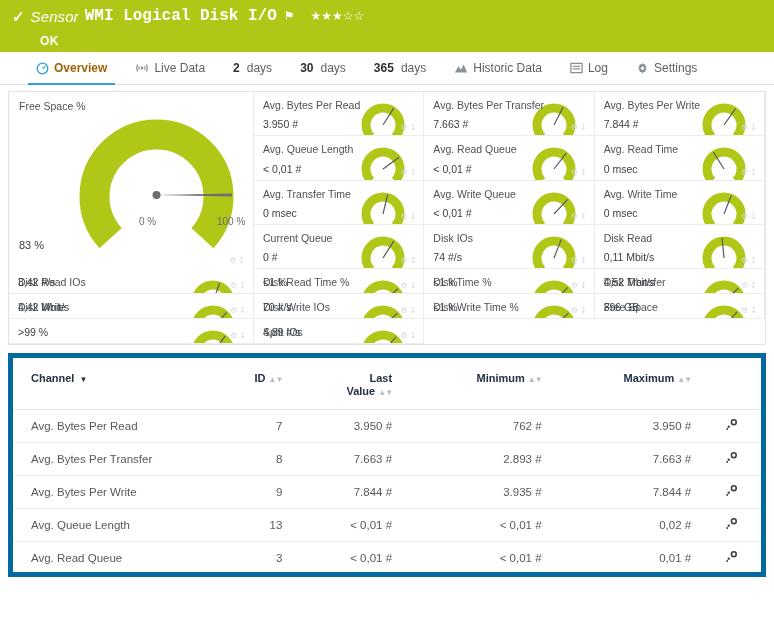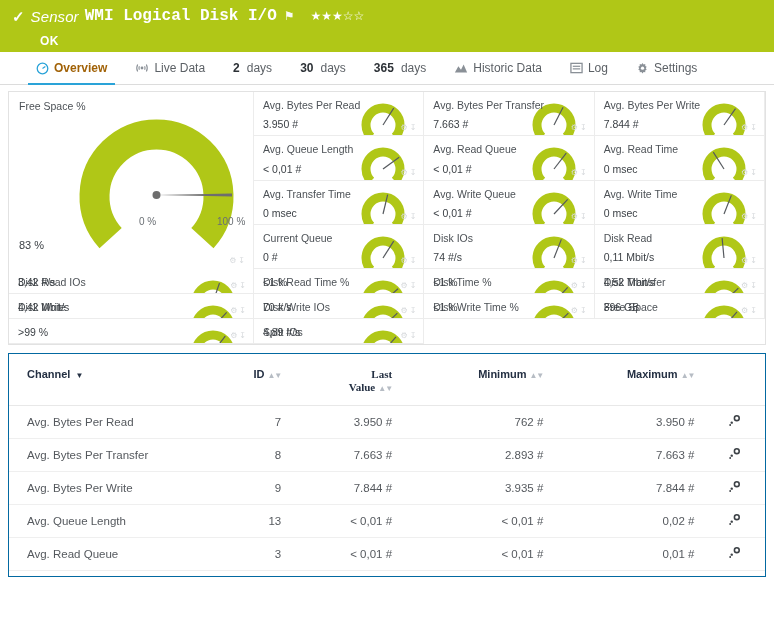--- a/index.html
+++ b/index.html
@@ -160,21 +160,21 @@
     position: absolute;
     right: 6px; bottom: 4px;
     font-size: 8px;
     color: #d6d9dc;
     letter-spacing: 2px;
   }
 
   
   .table-panel {
     margin: 8px 8px 0 8px;
-    border: 1px solid #0369a1;
+    border: 5px solid #0369a1;
     background: #ffffff;
     height: 224px;
     overflow: hidden;
   }
   table { width: 100%; border-collapse: collapse; }
   thead th {
     font-size: 11px;
     color: #243043;
     font-weight: bold;
     padding: 14px 10px 10px 10px;
@@ -183,21 +183,21 @@
     white-space: nowrap;
   }
   th.c-channel { text-align: left; padding-left: 18px; width: 210px; }
   th.c-id { text-align: right; width: 70px; }
   th.c-last { text-align: right; width: 110px; }
   th.c-min { text-align: right; width: 150px; }
   th.c-max { text-align: right; width: 150px; }
   th.c-act { width: 60px; }
   .sort-ico { color: #b6bcc4; font-size: 8px; margin-left: 3px; letter-spacing: -1px; }
   .caret { color: #243043; font-size: 8px; margin-left: 5px; }
-  .hdr-stack { display: inline-block; line-height: 13px; font-family: Liberation Serif, serif; }
+  .hdr-stack { display: inline-block; line-height: 13px; }
   tbody td {
     font-size: 11.5px;
     color: #55595e;
     padding: 9px 10px;
     border-bottom: 1px solid #efefef;
     white-space: nowrap;
   }
   td.c-channel { text-align: left; padding-left: 18px; }
   td.c-id, td.c-last, td.c-min, td.c-max { text-align: right; }
   td.c-act { text-align: center; }

